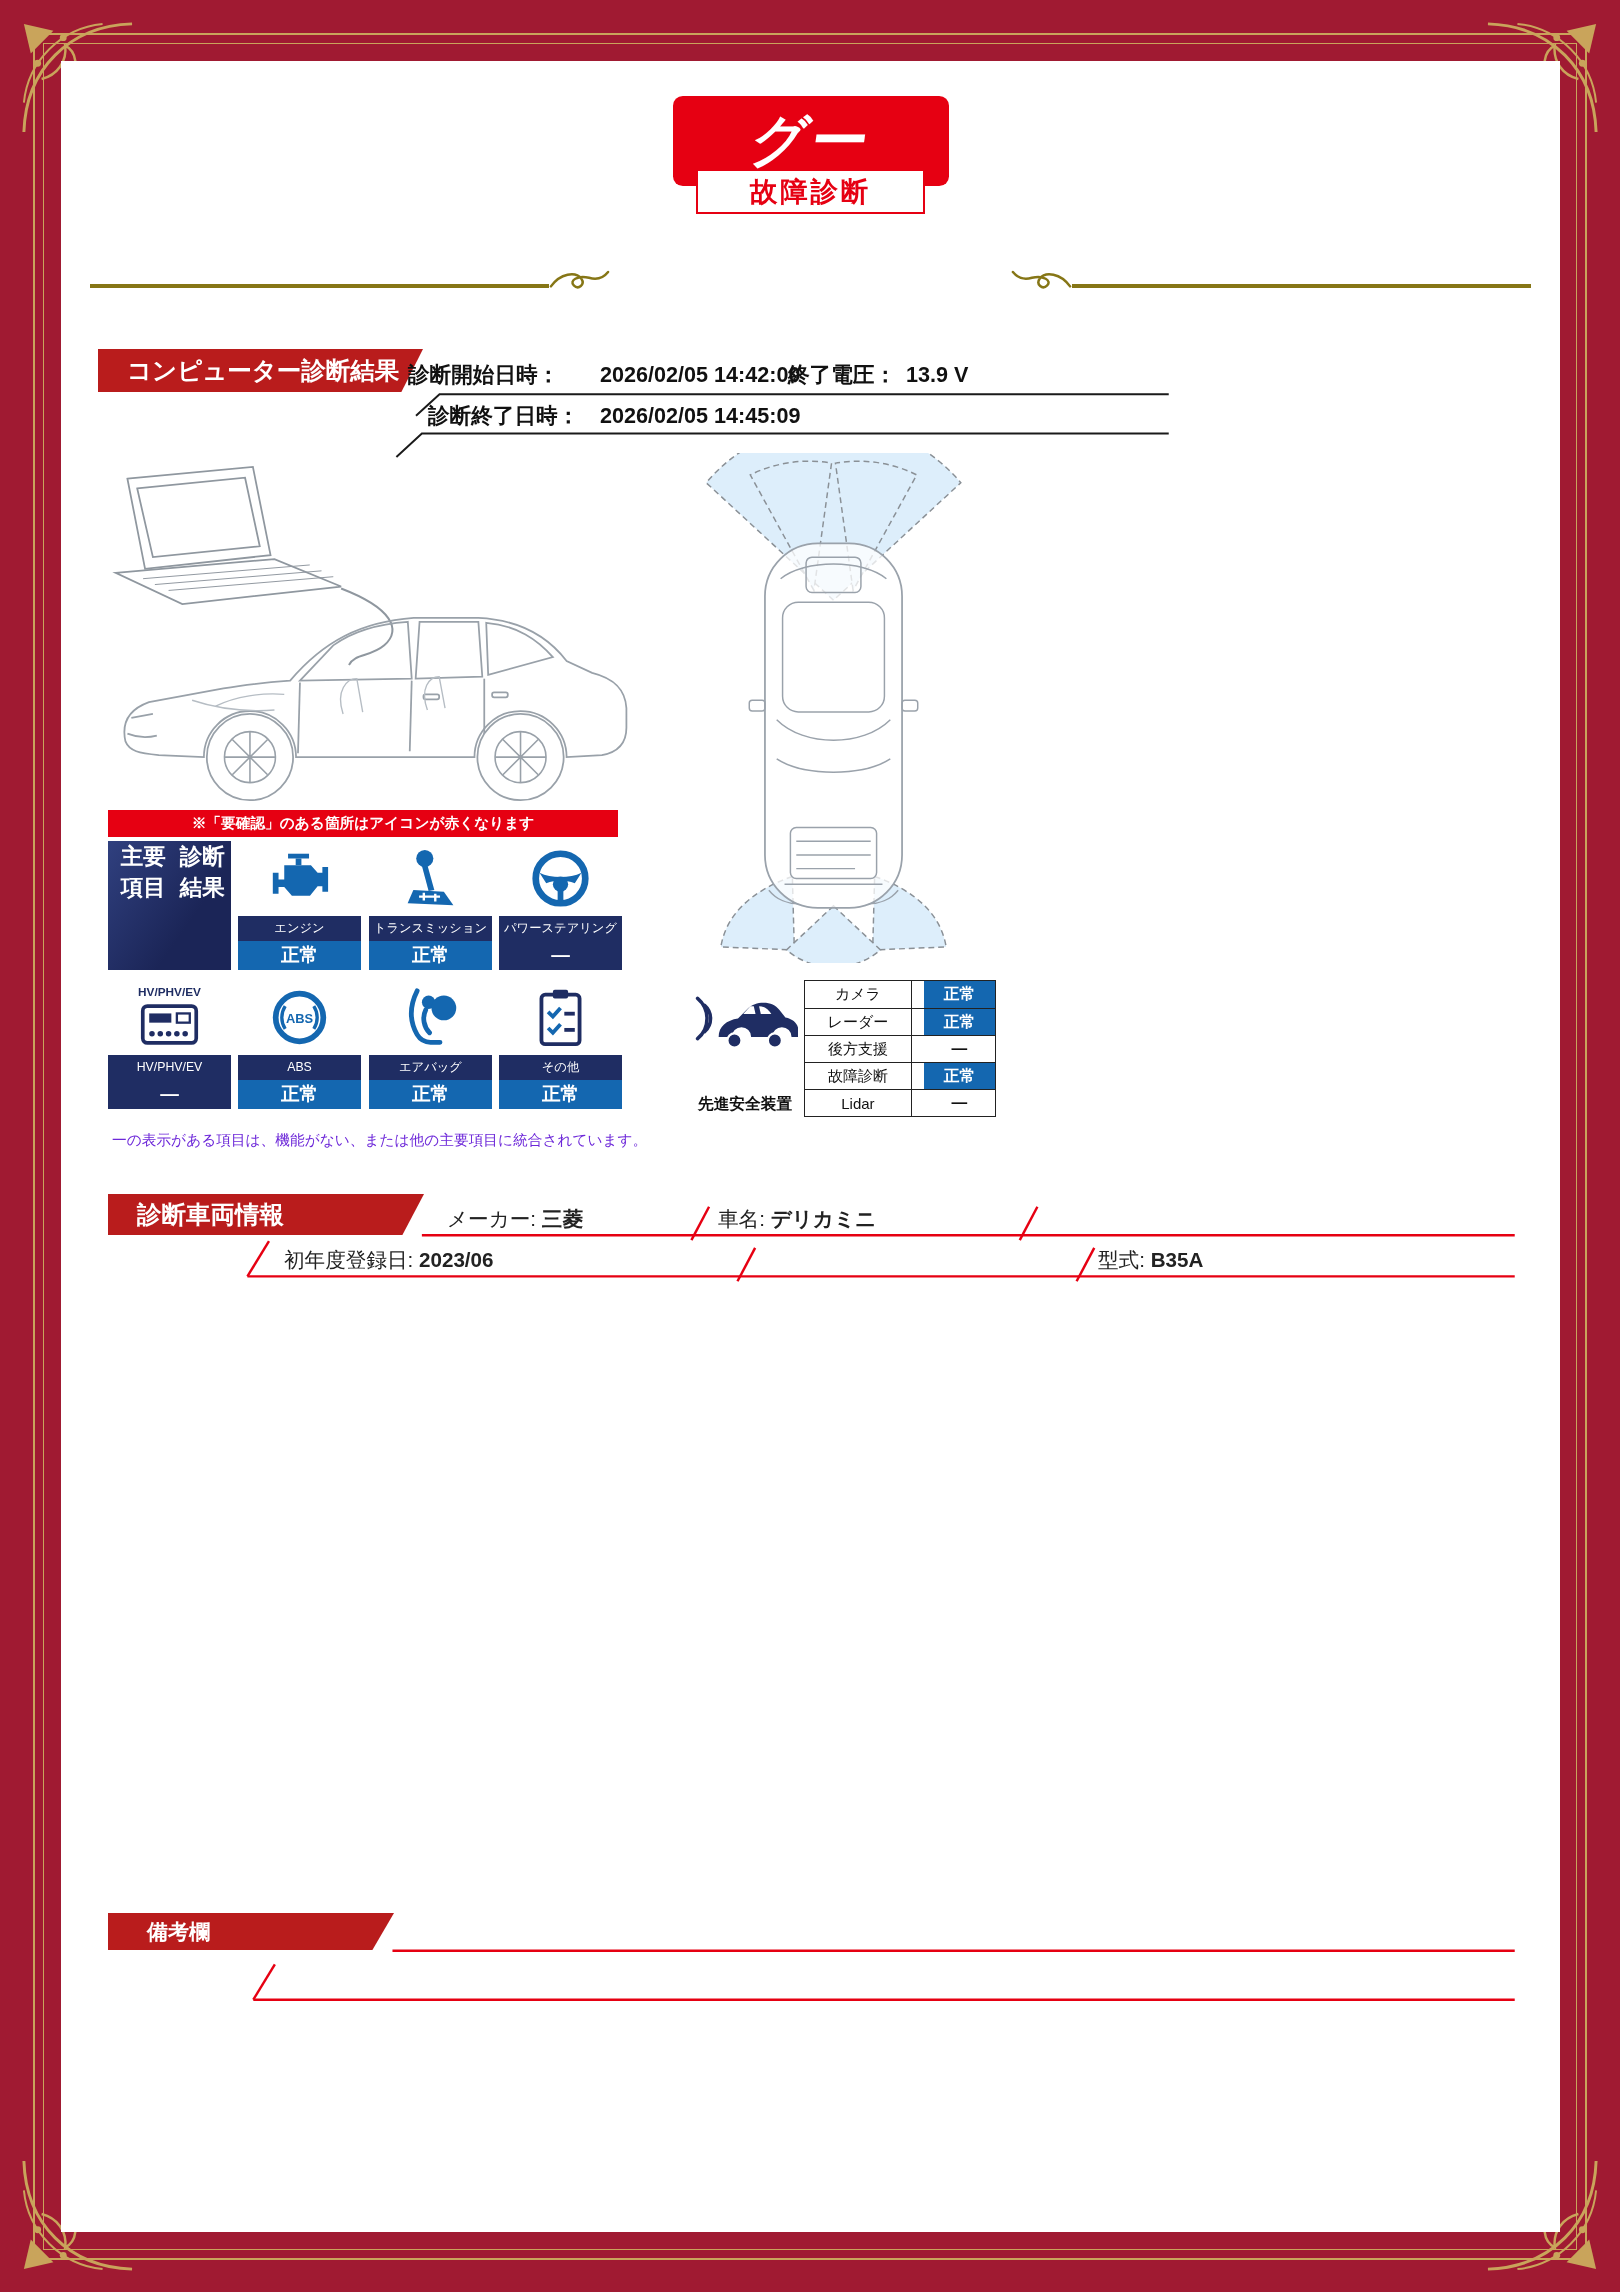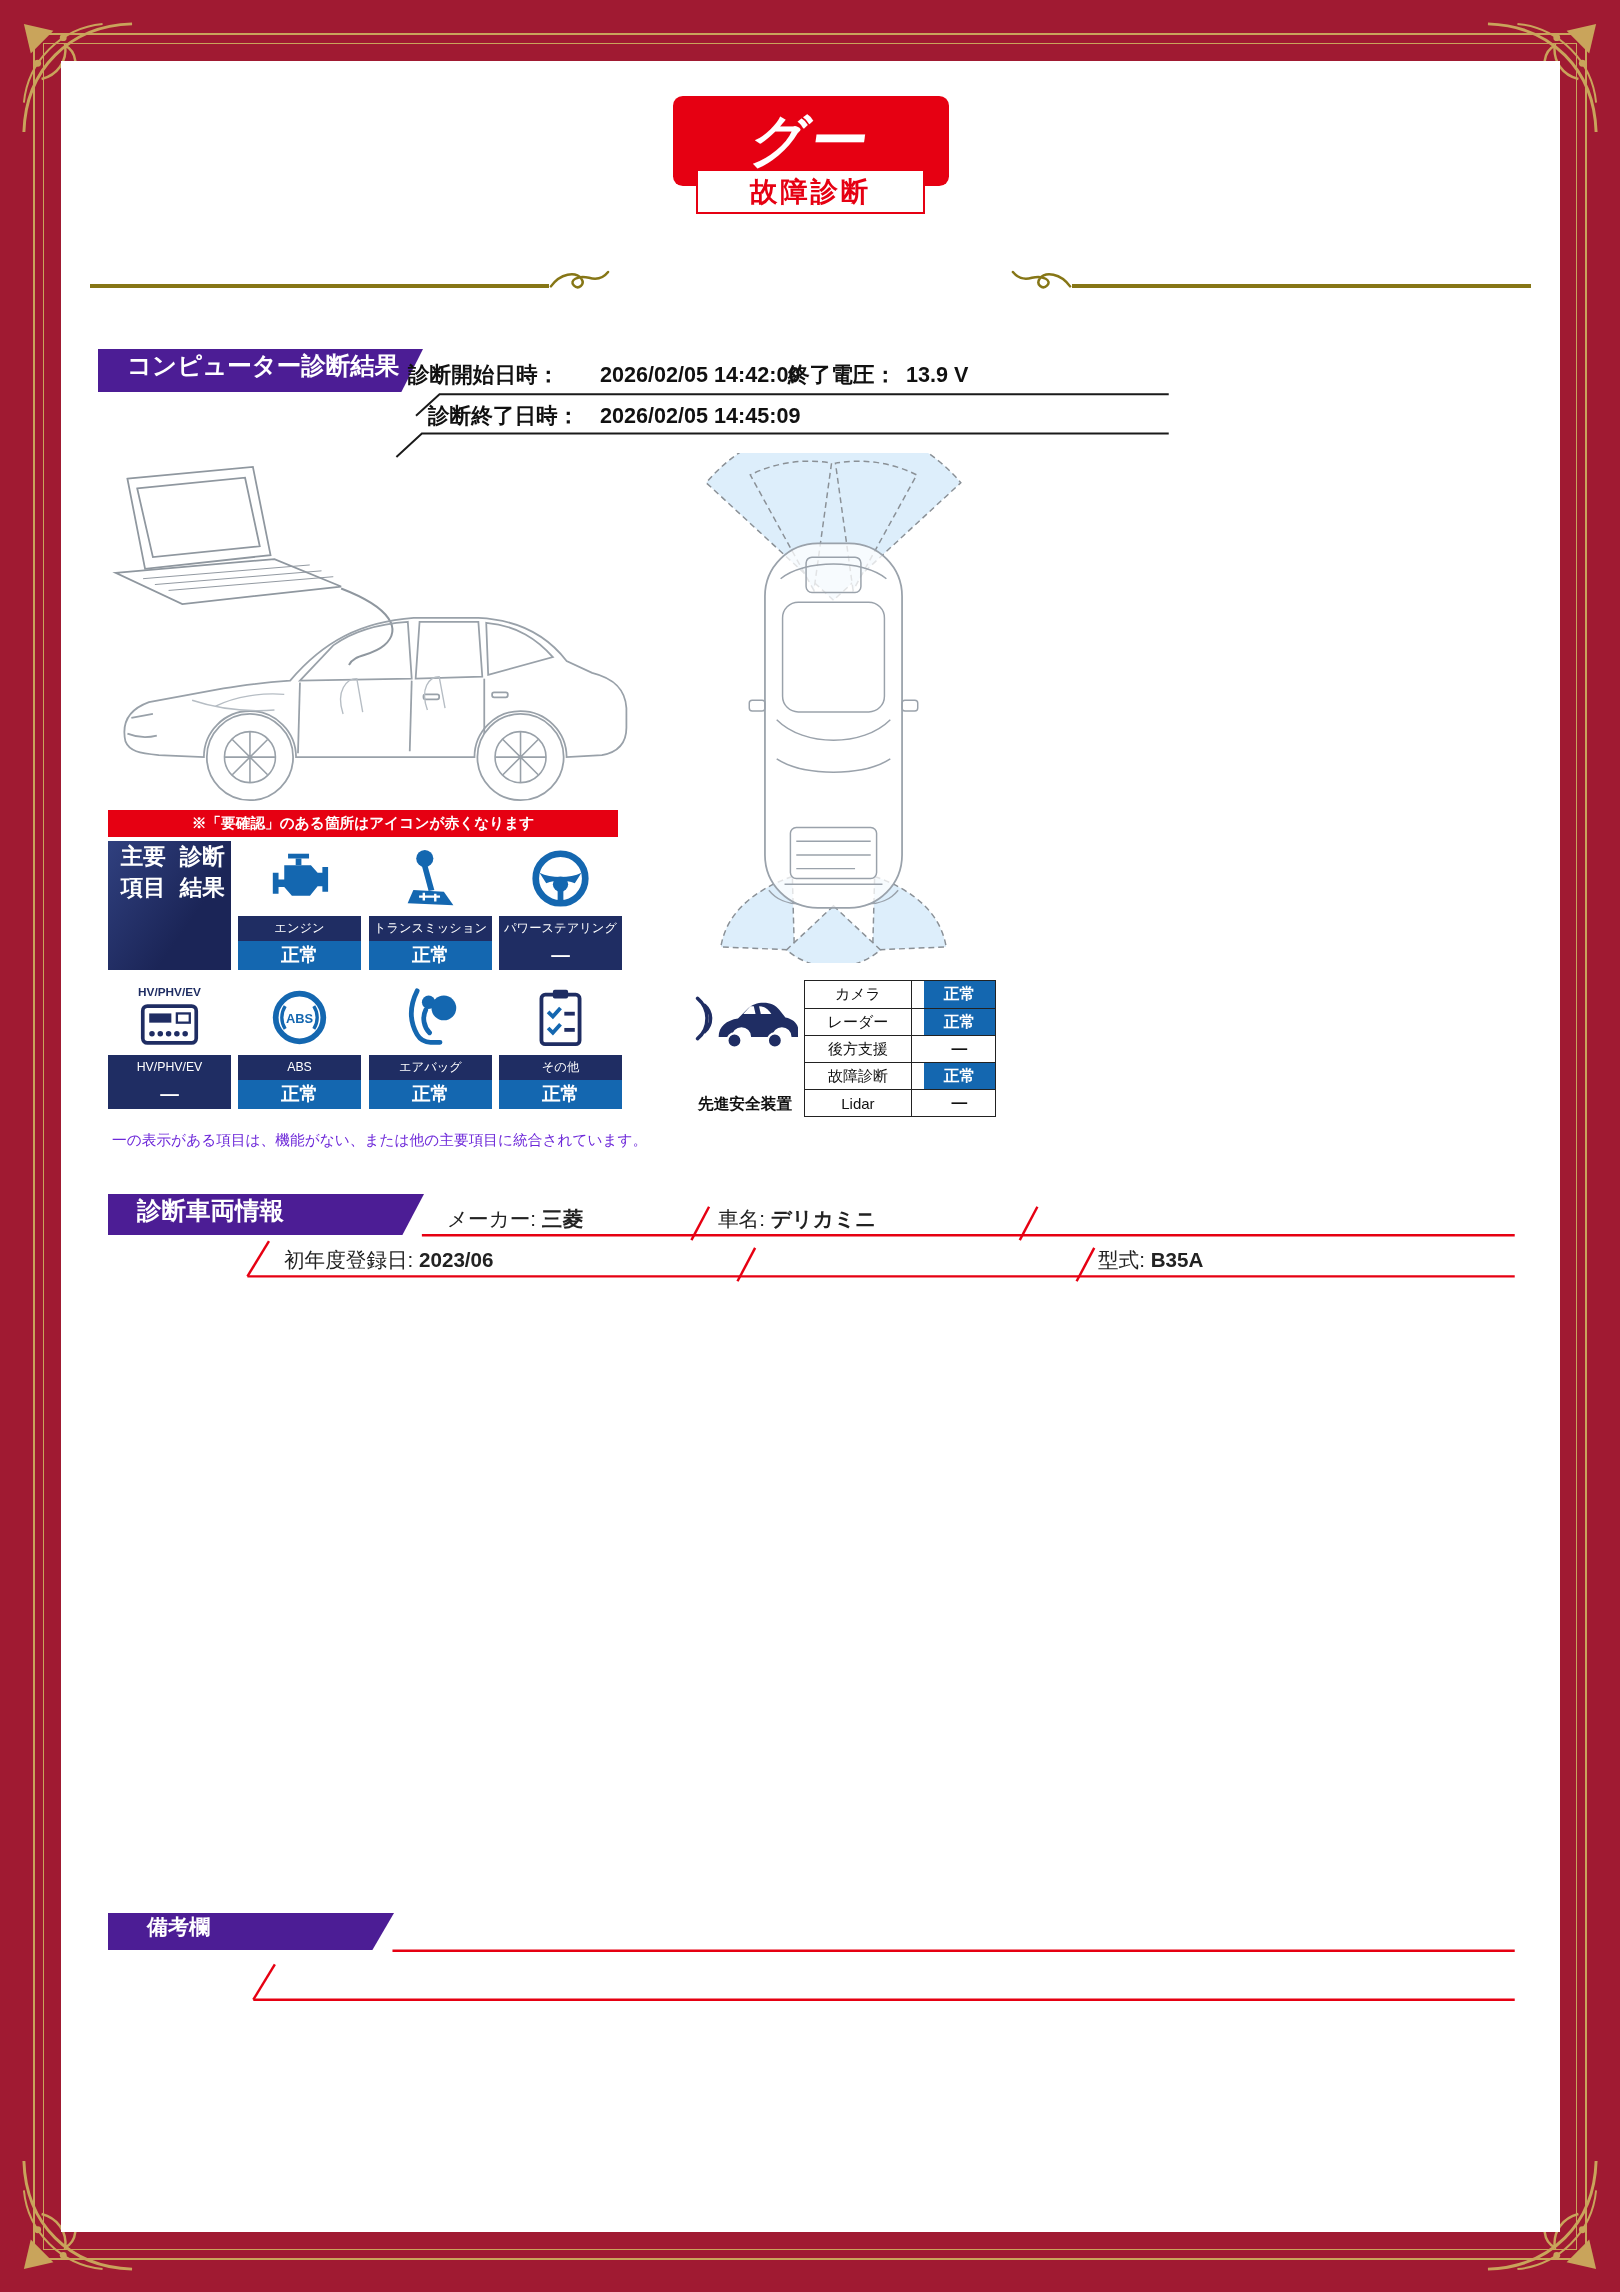--- a/index.html
+++ b/index.html
@@ -42,22 +42,22 @@
   }
   .tline { position:absolute; top:223px; height:3.9px; background:#867616; }
   .tline.left { left:29px; width:459px; }
   .tline.right { left:1011px; width:459px; }
   .flourish { position:absolute; top:208px; width:61px; height:29px; }
   .flourish.left { left:488px; }
   .flourish.right { left:950px; transform:scaleX(-1); }
 
   
   .banner {
-    position:absolute; background:#4c1d95; color:#fff; font-weight:bold;
-    display:flex; padding-left:29px;
+    position:absolute; background:#b91c1c; color:#fff; font-weight:bold;
+    display:flex; align-items:center; padding-left:29px;
     clip-path:polygon(0 0, 100% 0, calc(100% - 21.6px) 100%, 0 100%);
   }
   .banner-computer { left:37px; top:288px; width:325px; height:43px; font-size:24.5px; }
   .banner-vehicle  { left:47px; top:1133px; width:316px; height:41px; font-size:24.5px; }
   .banner-remarks  { left:47px; top:1852px; width:286px; height:37px; font-size:21px; padding-left:39px; }
 
   
   .diag-text { position:absolute; font-size:21.6px; font-weight:bold; color:#111; line-height:27.4px; white-space:nowrap; }
   .t-start-label   { left:347px; top:300px; }
   .t-start-value   { left:539px; top:300px; }

